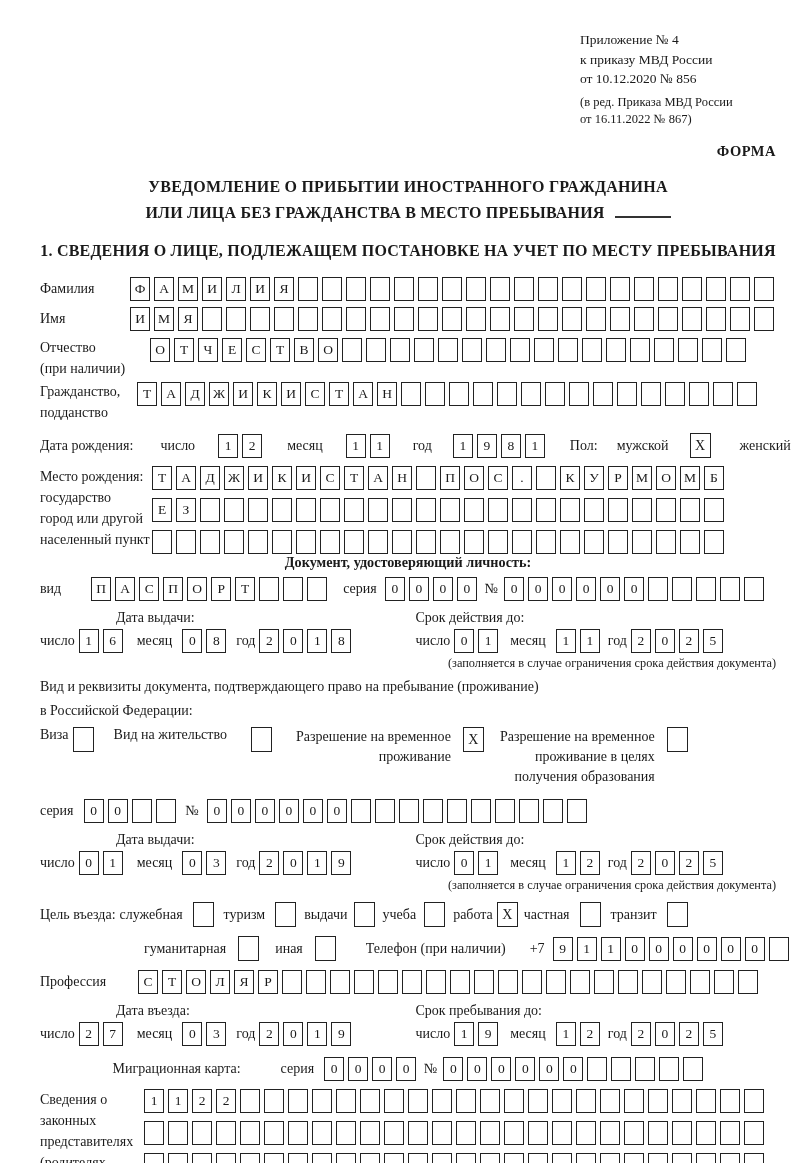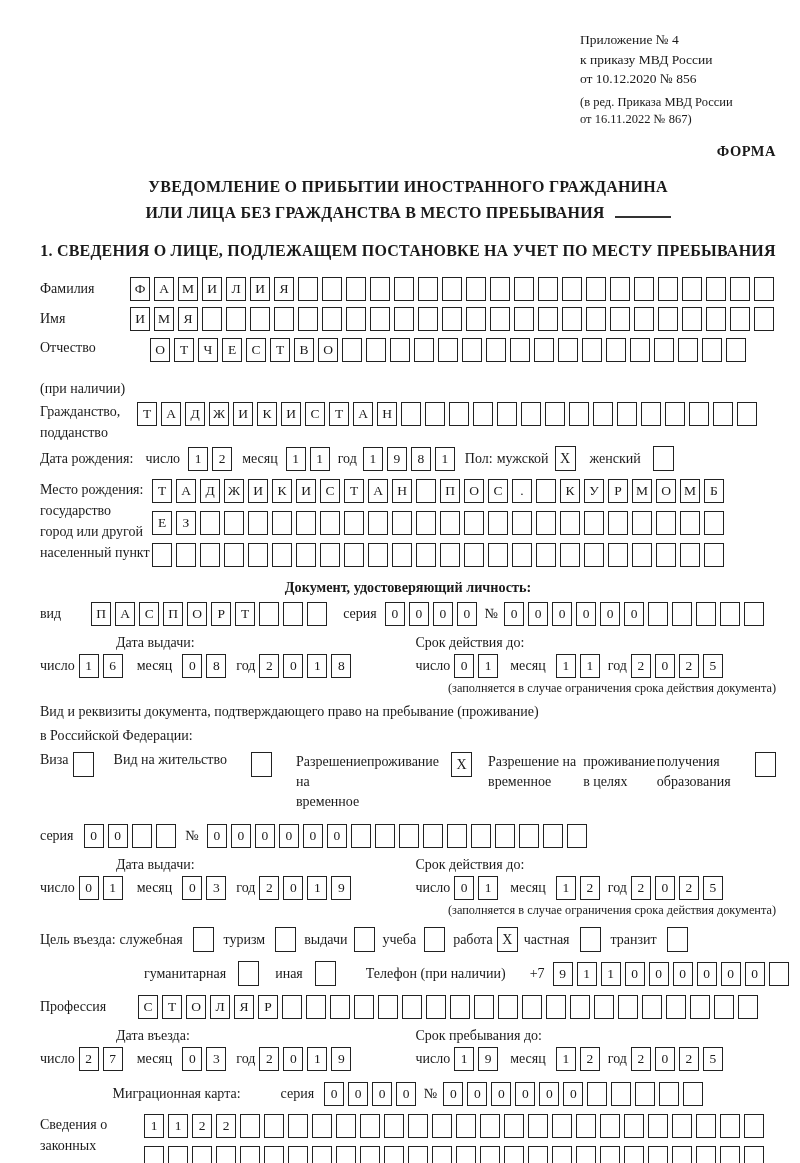--- a/index.html
+++ b/index.html
@@ -18,21 +18,21 @@
   .title{text-align:center;font-weight:bold;font-size:16px;margin-top:14px;line-height:1.65;letter-spacing:.2px;}
   .tline{display:inline-block;width:56px;border-bottom:2px solid #333;margin-left:10px;vertical-align:baseline;height:12px;}
   .sech{font-weight:bold;font-size:16px;text-align:center;margin-top:16px;letter-spacing:.2px;}
   
   .row{display:flex;align-items:center;margin-top:6px;flex-wrap:nowrap;}
   .ai-top{align-items:flex-start;}
   .lbl{white-space:nowrap;}
   .lbl2{display:flex;flex-direction:column;line-height:21px;flex:0 0 auto;}
   .lblcol{display:flex;flex-direction:column;line-height:21px;flex:0 0 auto;}
   .w62{width:90px;}
-  .w110{width:110px;gap:20px;}
+  .w110{width:110px;}
   .w112{width:112px;}
   .w104{width:104px;}
   .cells{display:flex;gap:4px;flex-wrap:nowrap;}
   .cell{
     width:20px;height:24px;flex:0 0 auto;border:1.6px solid #222;
     display:flex;align-items:center;justify-content:center;
     font-size:13.5px;box-sizing:border-box;background:#fff;
   }
   .cb{
     width:21px;height:25px;flex:0 0 auto;border:1.6px solid #222;
@@ -42,21 +42,21 @@
   .cellcol{display:flex;flex-direction:column;gap:8px;}
   
   .dgwrap{display:flex;margin-top:9px;}
   .dg{display:flex;flex-direction:column;}
   .dgr{margin-left:64px;}
   .dgh{text-align:left;margin-bottom:3px;}
   .dghL{padding-left:76px;}
   .note{font-size:12.3px;text-align:right;margin-top:3px;}
   .para{margin-top:8px;}
   .cbrow{display:flex;align-items:flex-start;margin-top:8px;}
-  .mlines{display:flex;flex-direction:row;text-align:left;line-height:20px;}
+  .mlines{display:flex;flex-direction:column;text-align:right;line-height:20px;}
   .center-b{text-align:center;font-weight:bold;font-size:14.2px;margin-top:7px;}
   
   .ml4{margin-left:4px;}.ml6{margin-left:6px;}.ml8{margin-left:8px;}
   .ml10{margin-left:10px;}.ml12{margin-left:12px;}.ml14{margin-left:14px;}
   .ml16{margin-left:16px;}.ml20{margin-left:20px;}.ml24{margin-left:24px;}
   .ml30{margin-left:30px;}.ml40{margin-left:40px;}
   .ind100{margin-left:104px;}
 </style>
 </head>
 <body>
@@ -207,21 +207,21 @@
         <span class="cell"></span>
         <span class="cell"></span>
         <span class="cell"></span>
         <span class="cell"></span>
         <span class="cell"></span>
         <span class="cell"></span>
         <span class="cell"></span>
       </span>
   </div>
 
-  <div class="row" style="margin-top:3px;">
+  <div class="row" style="margin-top:10px;gap:15px;">
     <span class="lbl">Дата рождения:</span>
     <span class="lbl ml12">число</span>
     <span class="cells ml8">
         <span class="cell">1</span>
         <span class="cell">2</span>
       </span>
     <span class="lbl ml10">месяц</span>
     <span class="cells ml8">
         <span class="cell">1</span>
         <span class="cell">1</span>
@@ -322,21 +322,21 @@
           <span class="cell"></span>
           <span class="cell"></span>
           <span class="cell"></span>
           <span class="cell"></span>
           <span class="cell"></span>
           <span class="cell"></span>
         </div>
     </div>
   </div>
 
-  <div class="center-b" style="margin-top:12px;">Документ, удостоверяющий личность:</div>
+  <div class="center-b" style="margin-top:0;">Документ, удостоверяющий личность:</div>
 
   <div class="row">
     <span class="lbl">вид</span>
     <span class="cells ml30">
         <span class="cell">П</span>
         <span class="cell">А</span>
         <span class="cell">С</span>
         <span class="cell">П</span>
         <span class="cell">О</span>
         <span class="cell">Р</span>

